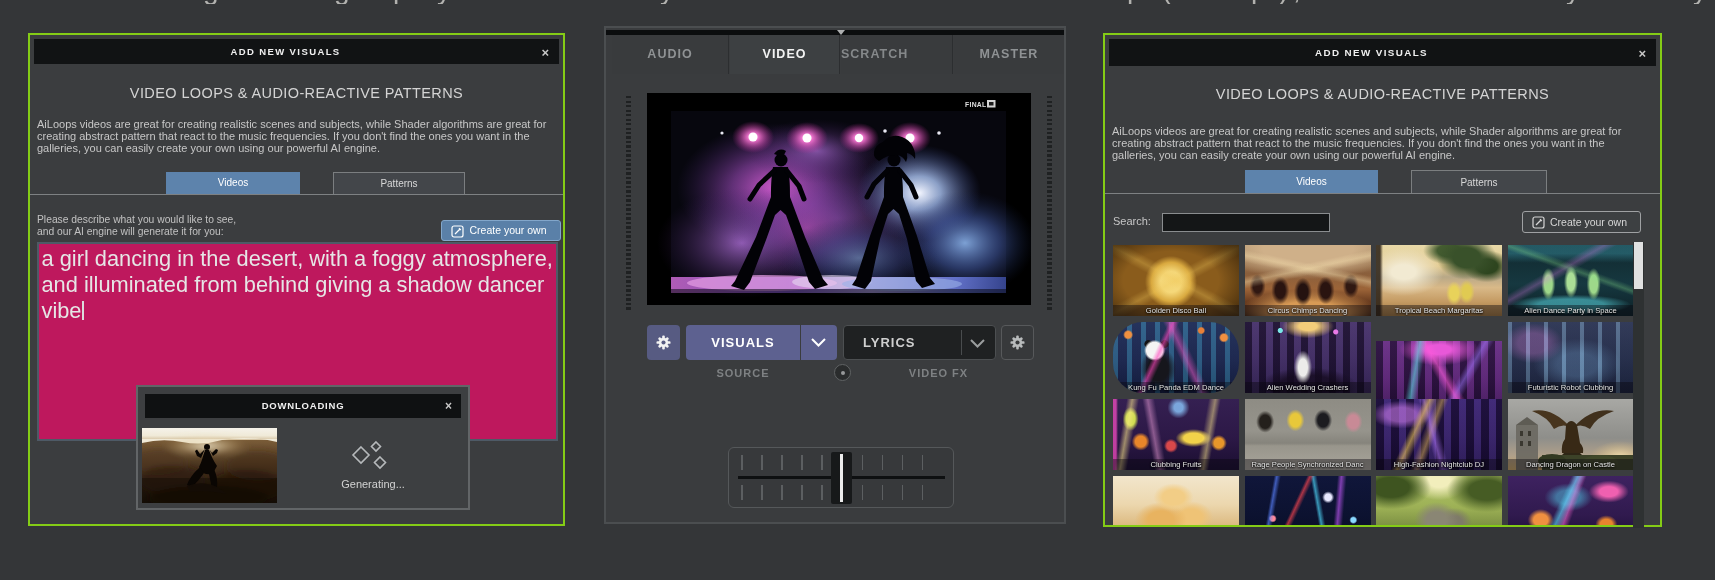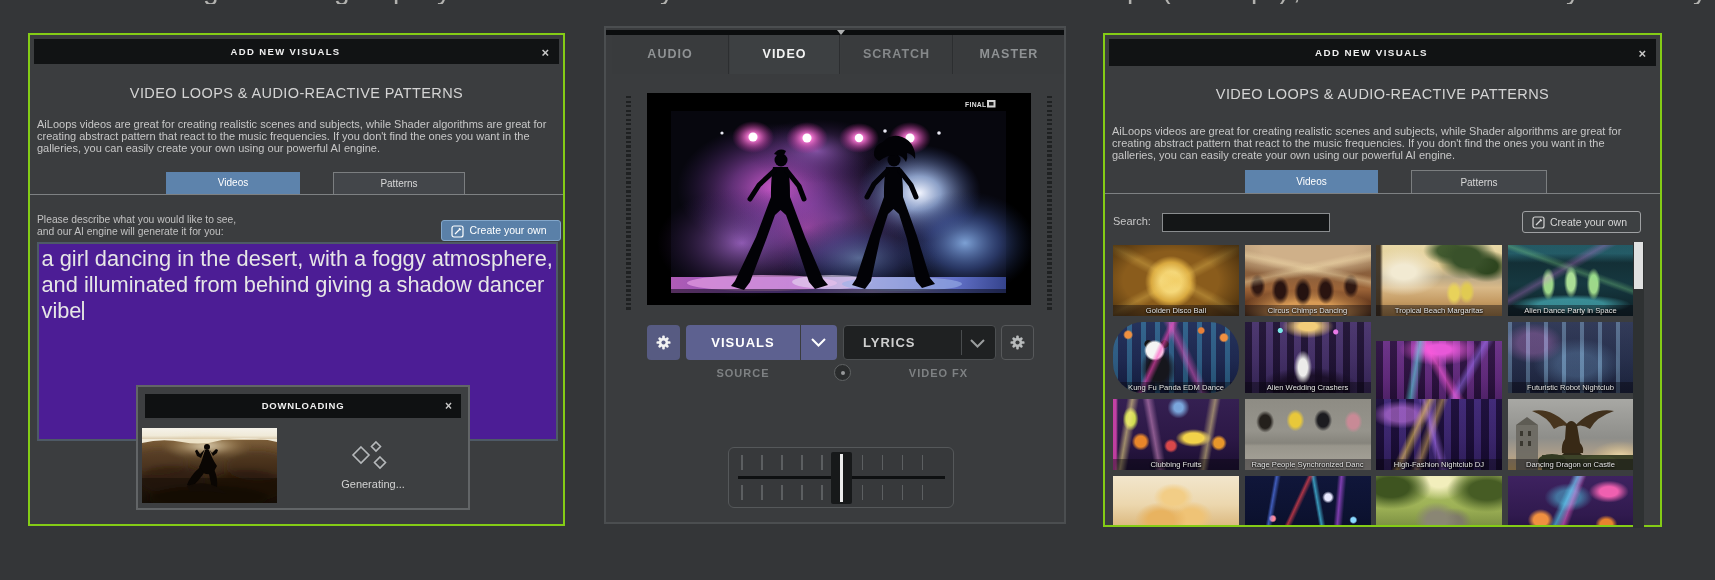--- a/index.html
+++ b/index.html
@@ -56,21 +56,21 @@
   <div class="abs" style="left:411px; top:185px; width:120px; height:21px; background:#5a80a8;
        border:1px solid #82a6ca; border-radius:3px; color:#fff; font-size:10.5px;
        line-height:19px; text-align:center;">
     <svg style="position:absolute;left:9px;top:3.5px;" width="13" height="13" viewBox="0 0 13 13">
       <rect x="1" y="1" width="11" height="11" rx="2" fill="none" stroke="#fff" stroke-width="1.2"></rect>
       <path d="M4 9 L9 4 M8 3.2 L9.8 5" stroke="#fff" stroke-width="1.3" fill="none"></path>
     </svg>
     <span style="margin-left:14px;">Create your own</span>
   </div>
   <div class="abs" id="textarea" style="left:6.5px; top:206.5px; width:521px; height:199px;
-       background:#4c1d95; border:2px solid #4e5a66; color:#e6e6e6; font-size:21.8px;
+       background:#be185d; border:2px solid #4e5a66; color:#e6e6e6; font-size:21.8px;
        line-height:26px; padding:2px 1px 2px 3px;">a girl dancing in the desert, with a foggy atmosphere, and illuminated from behind giving a shadow dancer vibe<span style="display:inline-block;width:2px;height:19px;background:#dcdcdc;vertical-align:-2px;"></span></div>
 
   <div class="abs" style="left:106px; top:350px; width:334px; height:125px; background:#3d3f41;
        border:2px solid #626567;">
     <div class="titlebar" style="left:7px; right:7px; top:7px; height:24px; line-height:24px;
          font-size:9.5px; background:#0f1112; letter-spacing:0.8px;">DOWNLOADING
       <span class="xbtn" style="font-size:12px; right:9px;">×</span></div>
     <div class="abs" id="dlthumb" style="left:4px; top:41px; width:135px; height:75px; background:#201810;">
       <svg width="135" height="75" viewBox="0 0 135 75">
         <defs>
@@ -128,21 +128,21 @@
   </div>
 </div>
 
 <div class="panel" id="midpanel" style="left:604px; top:26px; width:462px; height:498px; background:#3a3c3e; border-color:#4b4e50;">
   <div class="abs" style="left:0; top:2px; width:100%; height:5px; background:#0b0d0e;"></div>
   <div class="abs" style="left:231px; top:2px; width:0; height:0; border-left:4px solid transparent; border-right:4px solid transparent; border-top:5px solid #aeb0b1;"></div>
 
   <div class="abs" id="midtabs" style="left:6px; top:7px; right:0; height:39px; font-size:12.5px; letter-spacing:1px; font-weight:bold;">
     <div class="abs" style="left:0; width:117px; height:39px; line-height:39px; text-align:center; color:#8f9294; background:#393b3d; border-right:1px solid #2c2e30;">AUDIO</div>
     <div class="abs" style="left:118px; width:110px; height:39px; line-height:39px; text-align:center; color:#f2f2f2; background:#3d4042; border-right:1px solid #2c2e30;">VIDEO</div>
-    <div class="abs" style="left:229px; width:112px; height:39px; line-height:39px; text-align:center; color:#85888a; background:#393b3d; border-right:1px solid #2c2e30;">SCRATCH</div>
+    <div class="abs" style="left:229px; width:112px; height:39px; line-height:39px; text-align:left; color:#85888a; background:#393b3d; border-right:1px solid #2c2e30;">SCRATCH</div>
     <div class="abs" style="left:342px; right:0; height:39px; line-height:39px; text-align:center; color:#8f9294; background:#393b3d;">MASTER</div>
   </div>
 
   <div class="abs" style="left:20px; top:68px; width:4.5px; height:214px; background:repeating-linear-gradient(180deg,#1f2122 0 2.2px, transparent 2.2px 4.5px);"></div>
   <div class="abs" style="left:441px; top:68px; width:4.5px; height:214px; background:repeating-linear-gradient(180deg,#1f2122 0 2.2px, transparent 2.2px 4.5px);"></div>
 
   <div class="abs" id="videoframe" style="left:41px; top:65px; width:384px; height:212px; background:#000;">
     <svg width="384" height="212" viewBox="0 0 384 212">
       <defs>
         <radialGradient id="gPink" cx="0.5" cy="0.5" r="0.5">
@@ -403,21 +403,21 @@
       radial-gradient(ellipse 40px 16px at 50% 12%, #e858d8 0 30%, rgba(220,60,200,0) 100%),
       repeating-linear-gradient(90deg, rgba(25,8,40,0.6) 0 7px, rgba(150,60,180,0.3) 7px 14px),
       linear-gradient(180deg, #5c3278 0%, #46215e 55%, #241038 100%); margin-top: 19px;">
       <div class="cap">Cyberpunk Robot Dance</div>
       </div>
     <div class="thumb" style="left:402.5px; top:287px; background:
       repeating-linear-gradient(90deg, rgba(150,200,235,0.35) 0 4px, rgba(30,40,70,0.3) 4px 18px),
       radial-gradient(ellipse 30px 20px at 20% 30%, rgba(220,130,220,0.45) 0 50%, rgba(180,90,190,0) 100%),
       radial-gradient(ellipse 44px 26px at 55% 60%, rgba(130,180,225,0.4) 0 45%, rgba(60,100,140,0) 100%),
       linear-gradient(180deg, #3c4462 0%, #2c3450 50%, #181e34 100%);">
-      <div class="cap">Futuristic Robot Nightclub</div>
+      <div class="cap">Futuristic Robot Clubbing</div>
       </div>
 
     <div class="thumb" style="left:8px; top:364px; background:
       linear-gradient(100deg, rgba(255,235,140,0) 10%, rgba(255,235,140,0.55) 14%, rgba(255,235,140,0) 19%),
       linear-gradient(80deg, rgba(255,170,230,0) 30%, rgba(255,170,230,0.45) 34%, rgba(255,170,230,0) 39%),
       linear-gradient(-80deg, rgba(255,235,150,0) 22%, rgba(250,230,140,0.5) 26%, rgba(255,235,150,0) 31%),
       linear-gradient(90deg, rgba(255,80,200,0.7) 3px, rgba(255,80,200,0) 5px),
       radial-gradient(ellipse 18px 9px at 64% 55%, #f2d24a 0 55%, rgba(230,200,70,0) 100%),
       radial-gradient(circle 9px at 22% 60%, #e8862a 0 60%, rgba(230,130,50,0) 100%),
       radial-gradient(circle 8px at 84% 62%, #e8962a 0 60%, rgba(230,150,50,0) 100%),

